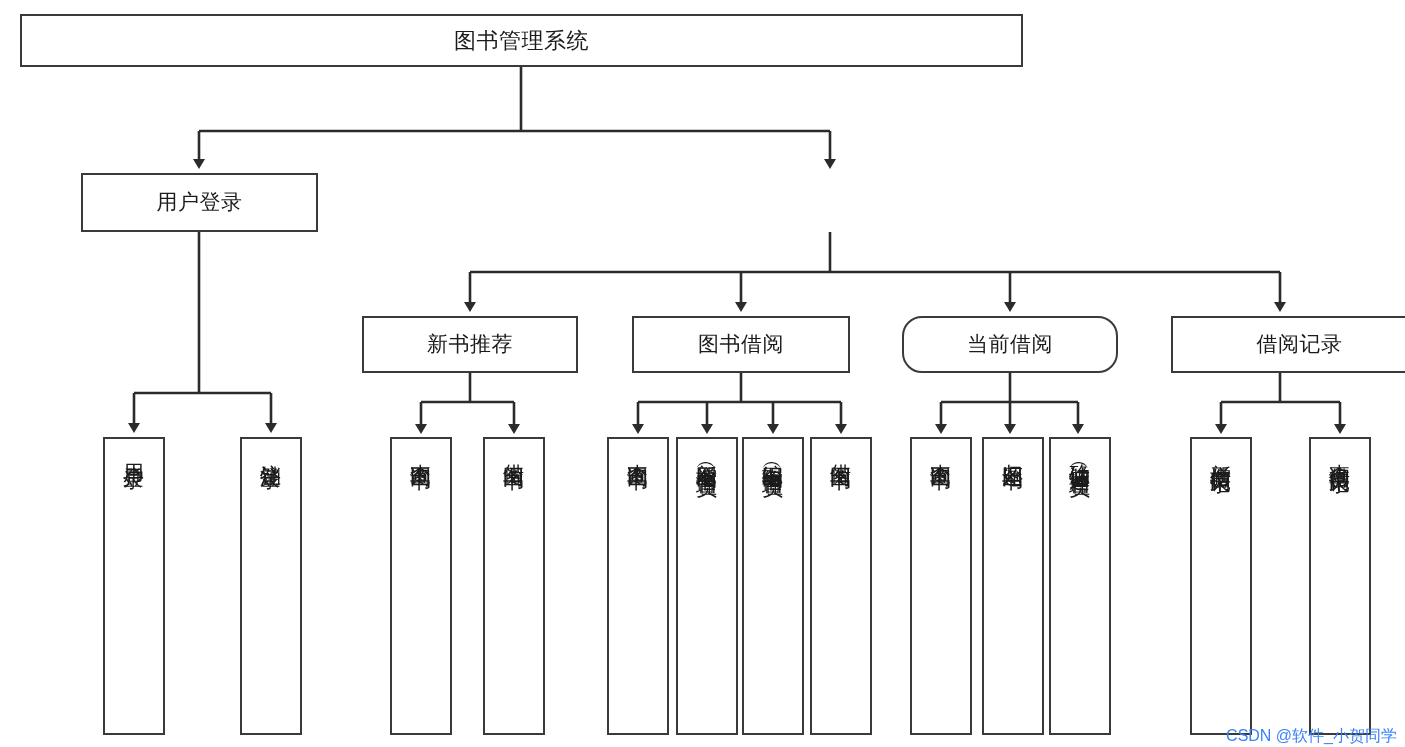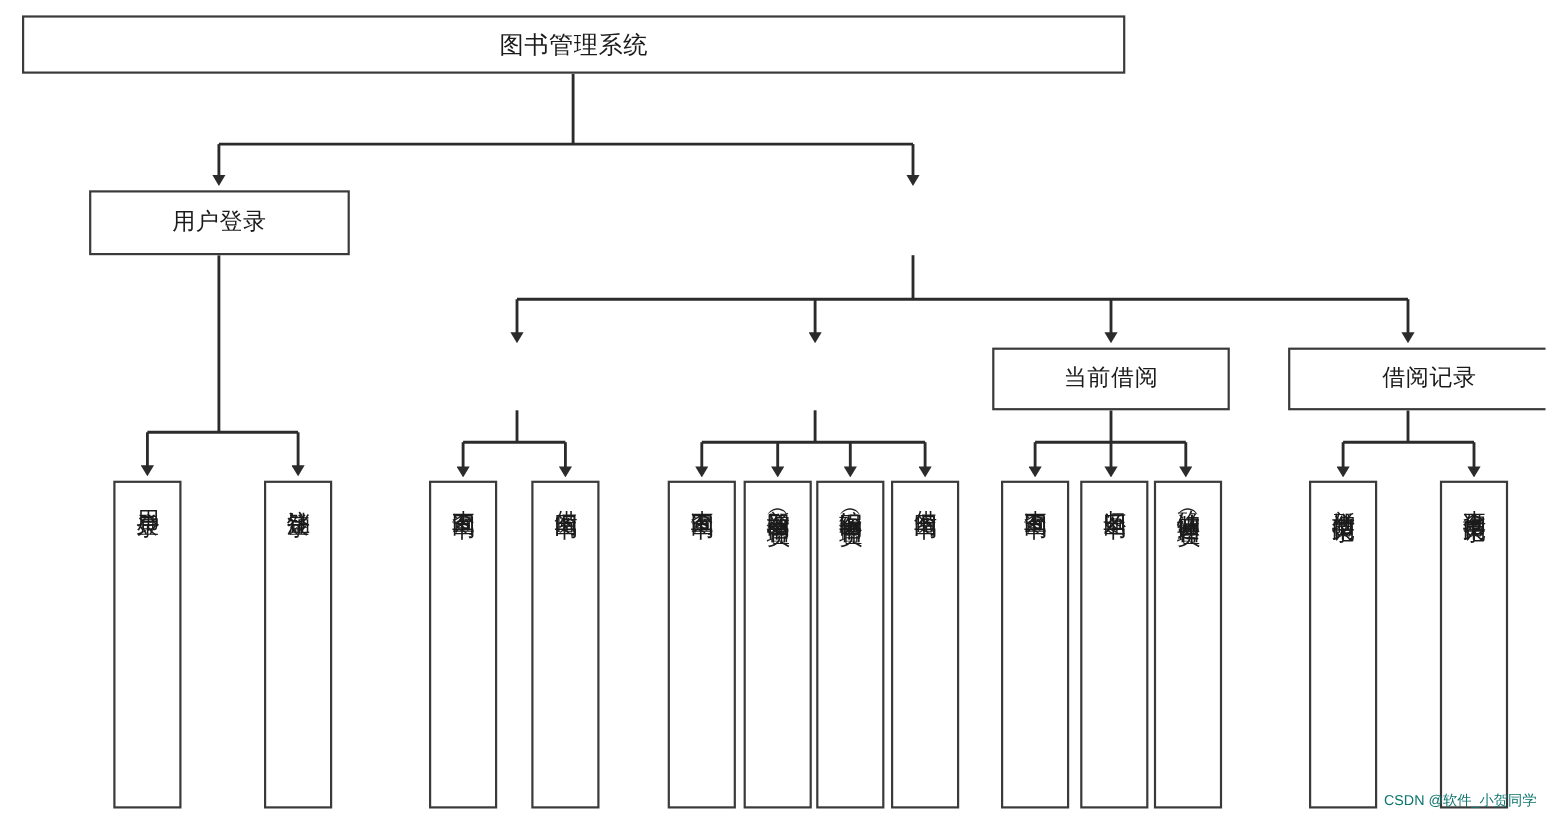--- a/index.html
+++ b/index.html
@@ -44,23 +44,23 @@
     text-orientation:upright;
     -webkit-writing-mode:vertical-rl;
     font-size:21px;
     line-height:1.0;
     letter-spacing:2px;
     white-space:nowrap;
   }
 
   #watermark{
     position:absolute;
-    right:8px;bottom:10px;
-    font-size:13px;
-    color:#0f766e;
+    right:8px;bottom:0;
+    font-size:16px;
+    color:#3b82f6;
     z-index:5;
     white-space:nowrap;
     font-family:"Liberation Sans","DejaVu Sans",sans-serif;
   }
 </style>
 </head>
 <body>
 
 <div id="stage">
 
@@ -116,23 +116,29 @@
 
   <div class="node h-node title" style="left:20px;top:14px;width:1003px;height:53px;">
     <span class="lbl">图书管理系统</span>
   </div>
 
   <div class="node h-node" style="left:81px;top:173px;width:237px;height:59px;">
     <span class="lbl">用户登录</span>
   </div>
 
 
+  <div class="node h-node" style="left:362px;top:316px;width:216px;height:57px;">
+    <span class="lbl">新书推荐</span>
+  </div>
 
+  <div class="node h-node" style="left:632px;top:316px;width:218px;height:57px;">
+    <span class="lbl">图书借阅</span>
+  </div>
 
-  <div class="node h-node" style="left:902px;top:316px;width:216px;height:57px;">
+  <div class="node h-node" style="left:902px;top:316px;width:216px;height:57px;border-radius:20px;">
     <span class="lbl">当前借阅</span>
   </div>
 
   <div class="node h-node" style="left:1171px;top:316px;width:257px;height:57px;">
     <span class="lbl">借阅记录</span>
   </div>
 
   <div class="node leaf" style="left:103px;top:437px;width:62px;height:298px;">
     <span class="lbl">用户登录</span>
   </div>

